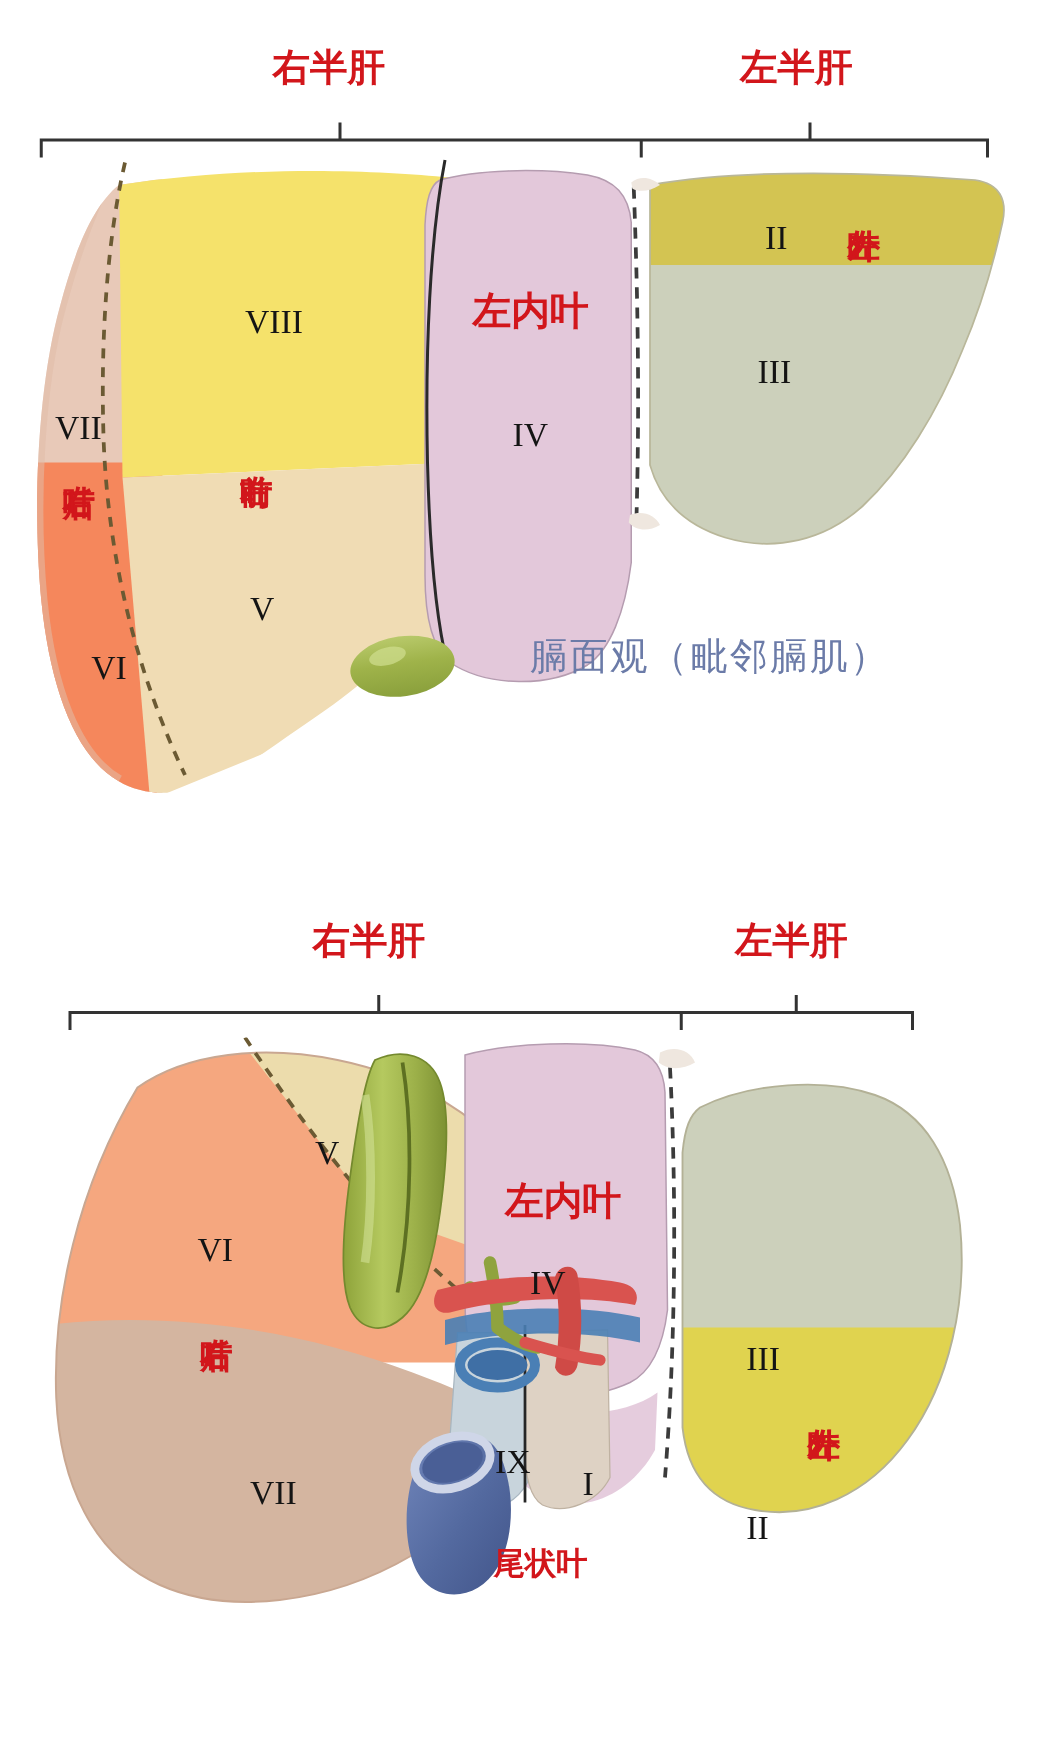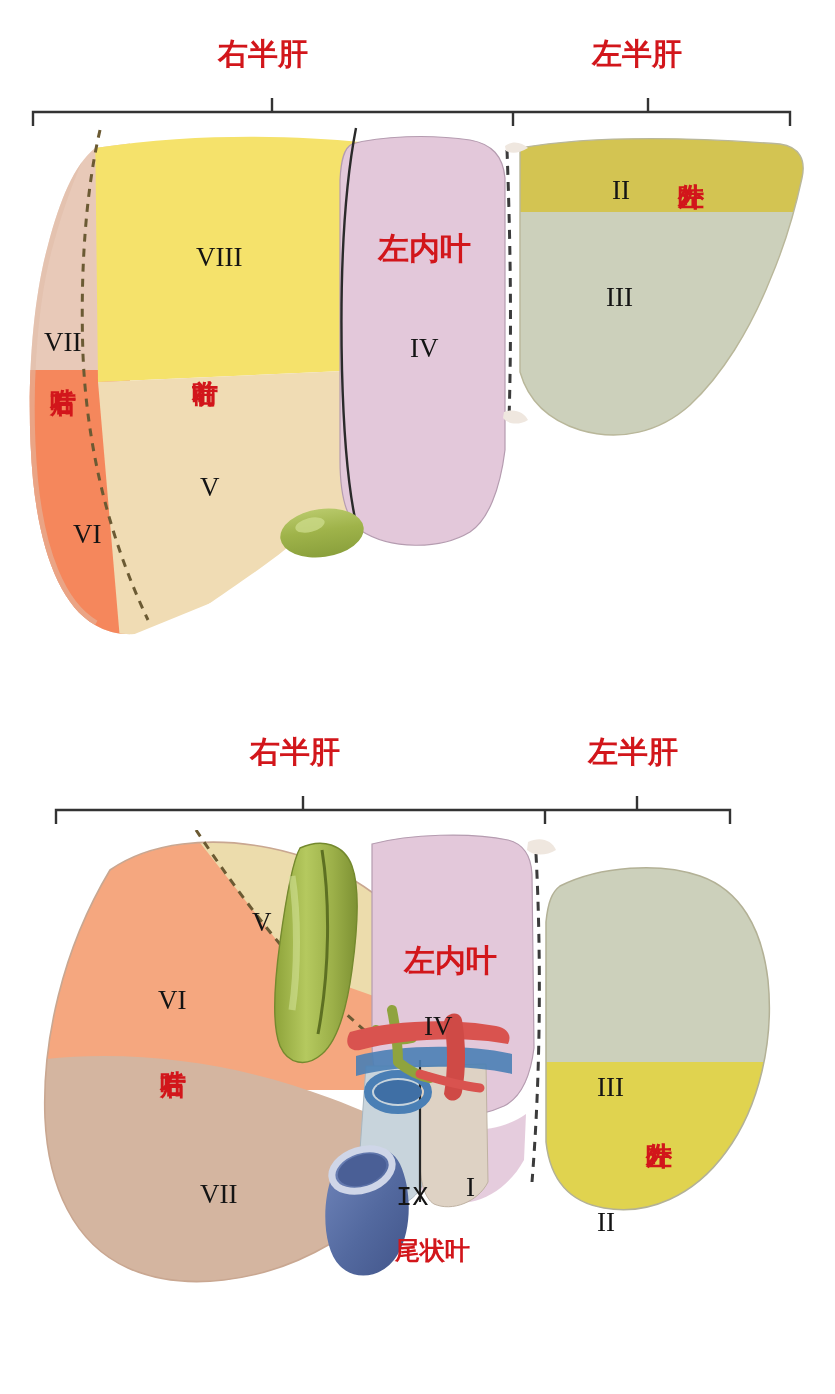--- a/index.html
+++ b/index.html
@@ -128,20 +128,21 @@
   <div class="seg-num" style="left:200px;top:455px;">V</div>
   <div class="seg-num" style="left:410px;top:316px;">IV</div>
   <div class="seg-num" style="left:612px;top:158px;">II</div>
   <div class="seg-num" style="left:606px;top:265px;">III</div>
 
   <div class="vlabel" style="left:50px;top:368px;">右后叶</div>
   <div class="vlabel" style="left:192px;top:360px;">右前叶</div>
   <div class="hlabel" style="left:378px;top:228px;font-size:31px;">左内叶</div>
   <div class="vlabel" style="left:678px;top:163px;">左外叶</div>
 
+  <div class="caption" style="left:424px;top:505px;">膈面观（毗邻膈肌）</div>
 </div>
 
 <div class="panel" id="panel-bottom">
 
   <div class="hlabel" style="left:250px;top:32px;font-size:30px;">右半肝</div>
   <div class="hlabel" style="left:588px;top:32px;font-size:30px;">左半肝</div>
 
   <svg class="bracket-wrap" style="top:88px;height:40px;" width="835" height="40" viewBox="0 0 835 40">
     <path d="M56,36 L56,22 L730,22 L730,36" fill="none" stroke="#333" stroke-width="2.4"></path>
     <path d="M545,22 L545,36" fill="none" stroke="#333" stroke-width="2.4"></path>
@@ -240,21 +241,21 @@
              C568,372 550,348 546,312 L546,92 C548,72 552,62 560,56 Z" fill="none" stroke="#b3b196" stroke-width="1.5"></path>
 
     <path d="M536,24 C541,120 541,240 532,352" fill="none" stroke="#3b3b3b" stroke-width="3" stroke-dasharray="9 7"></path>
     <path d="M528,12 C540,6 552,10 556,20 C546,26 534,26 527,20 Z" fill="#efe7df"></path>
   </svg>
 
   <div class="seg-num" style="left:252px;top:190px;">V</div>
   <div class="seg-num" style="left:158px;top:268px;">VI</div>
   <div class="seg-num" style="left:200px;top:462px;">VII</div>
   <div class="seg-num" style="left:424px;top:294px;">IV</div>
-  <div class="seg-num" style="left:396px;top:466px;font-family:Liberation Mono, monospace;">IX</div>
+  <div class="seg-num" style="left:396px;top:437px;">IX</div>
   <div class="seg-num" style="left:466px;top:455px;">I</div>
   <div class="seg-num" style="left:597px;top:355px;">III</div>
   <div class="seg-num" style="left:597px;top:490px;">II</div>
 
   <div class="vlabel" style="left:160px;top:350px;">右后叶</div>
   <div class="hlabel" style="left:404px;top:240px;font-size:31px;">左内叶</div>
   <div class="vlabel" style="left:646px;top:422px;">左外叶</div>
   <div class="hlabel" style="left:395px;top:490px;font-size:25px;margin-top:44px;">尾状叶</div>
 
 </div>

